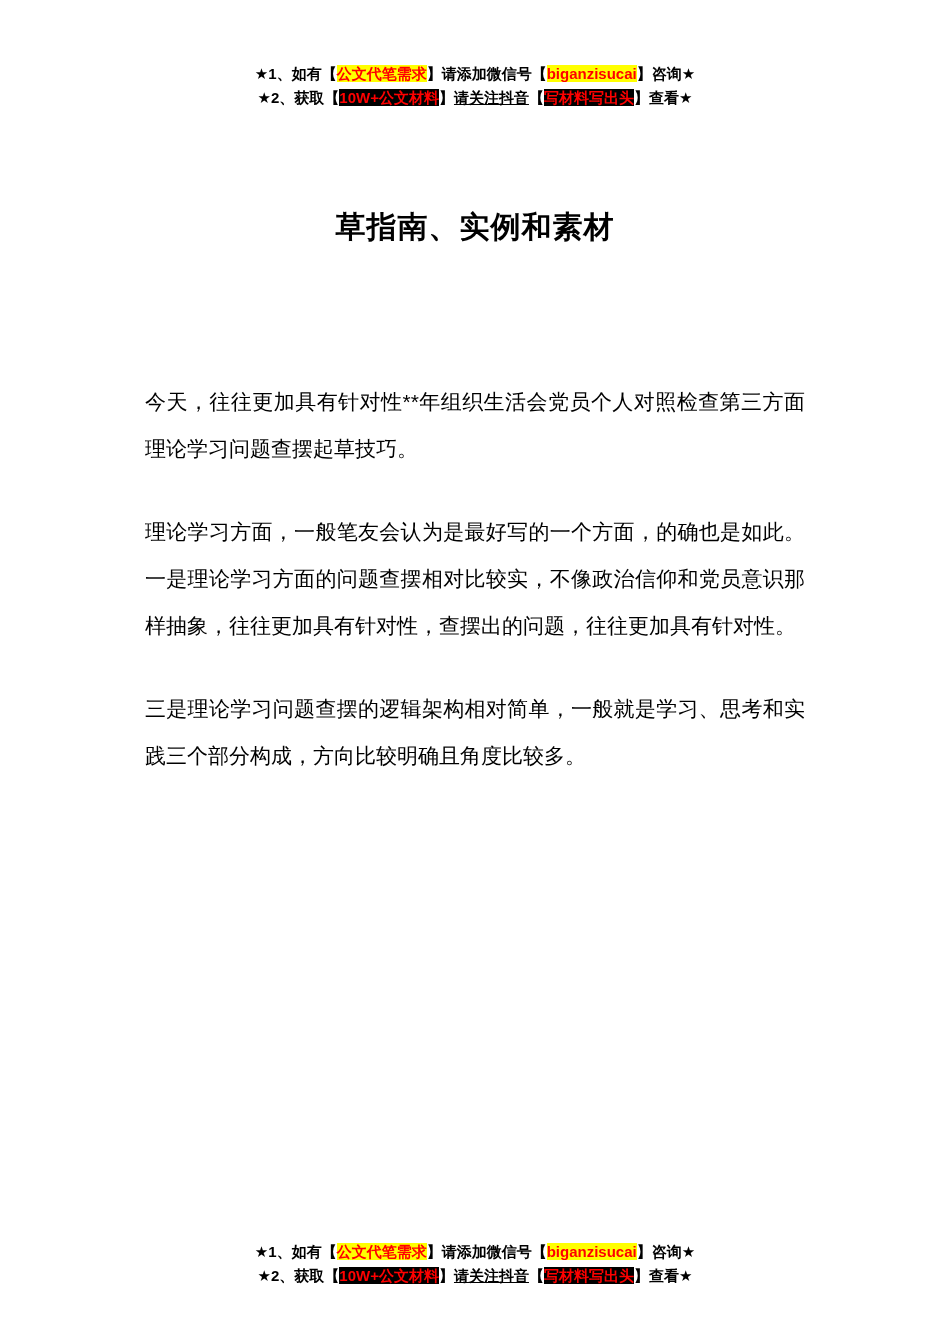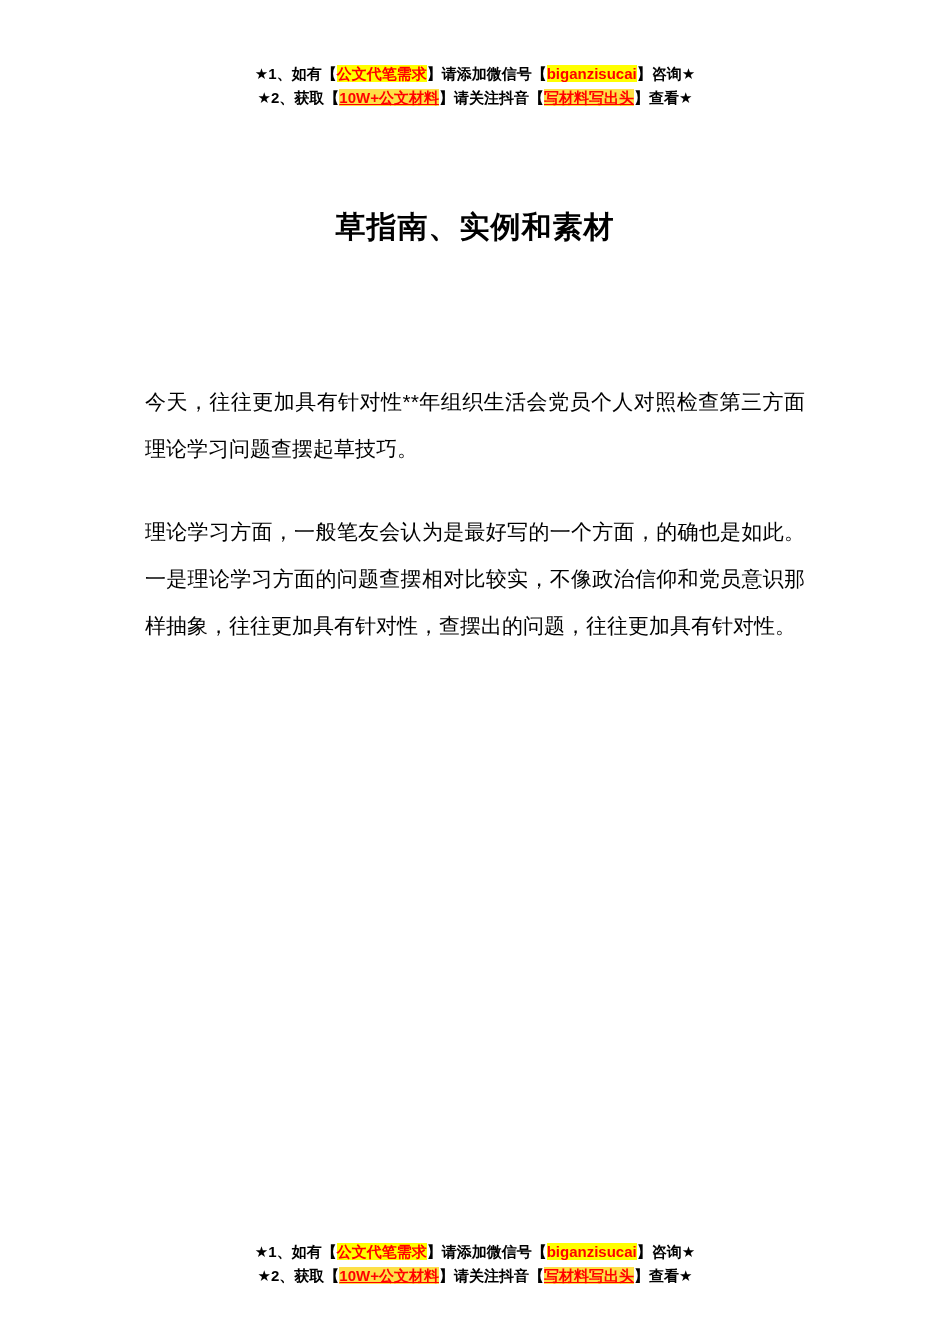--- a/index.html
+++ b/index.html
@@ -37,30 +37,30 @@
   }
   .promo-line {
     display: block;
   }
   .hl-red {
     color: #ff0000;
     background: #ffff00;
     font-weight: bold;
   }
   .hl-yellowbg {
-    background: #fde047;
+    background: #000000;
     color: #000000;
     font-weight: bold;
-    text-decoration: underline;
   }
   .hl-redtext {
     color: #ff0000;
     font-weight: bold;
   }
   .u {
+    text-decoration: underline;
   }
 
   
   .doc-title {
     margin: 0;
     padding-top: 36px;
     text-align: center;
     font-size: 30px;
     font-weight: bold;
     line-height: 62px;
@@ -111,20 +111,21 @@
     </span>
   </div>
 
   <h1 class="doc-title">
     <span class="title-line second">草指南、实例和素材</span>
   </h1>
 
   <div class="body-text">
     <p class="para">今天，往往更加具有针对性**年组织生活会党员个人对照检查第三方面理论学习问题查摆起草技巧。</p>
     <p class="para">理论学习方面，一般笔友会认为是最好写的一个方面，的确也是如此。一是理论学习方面的问题查摆相对比较实，不像政治信仰和党员意识那样抽象，往往更加具有针对性，查摆出的问题，往往更加具有针对性。</p>
+    <p class="para">三是理论学习问题查摆的逻辑架构相对简单，一般就是学习、思考和实践三个部分构成，方向比较明确且角度比较多。</p>
   </div>
 
   <div class="promo promo-bottom">
     <span class="promo-line">
       <span>★1、如有</span><span>【</span><span class="hl-red">公文代笔需求</span><span>】</span><span>请添加微信号</span><span>【</span><span class="hl-red">biganzisucai</span><span>】</span><span>咨询★</span>
     </span>
     <span class="promo-line">
       <span>★2、获取</span><span>【</span><span class="hl-yellowbg hl-redtext">10W+公文材料</span><span>】</span><span class="u">请关注抖音</span><span>【</span><span class="hl-yellowbg hl-redtext">写材料写出头</span><span>】</span><span>查看★</span>
     </span>
   </div>

